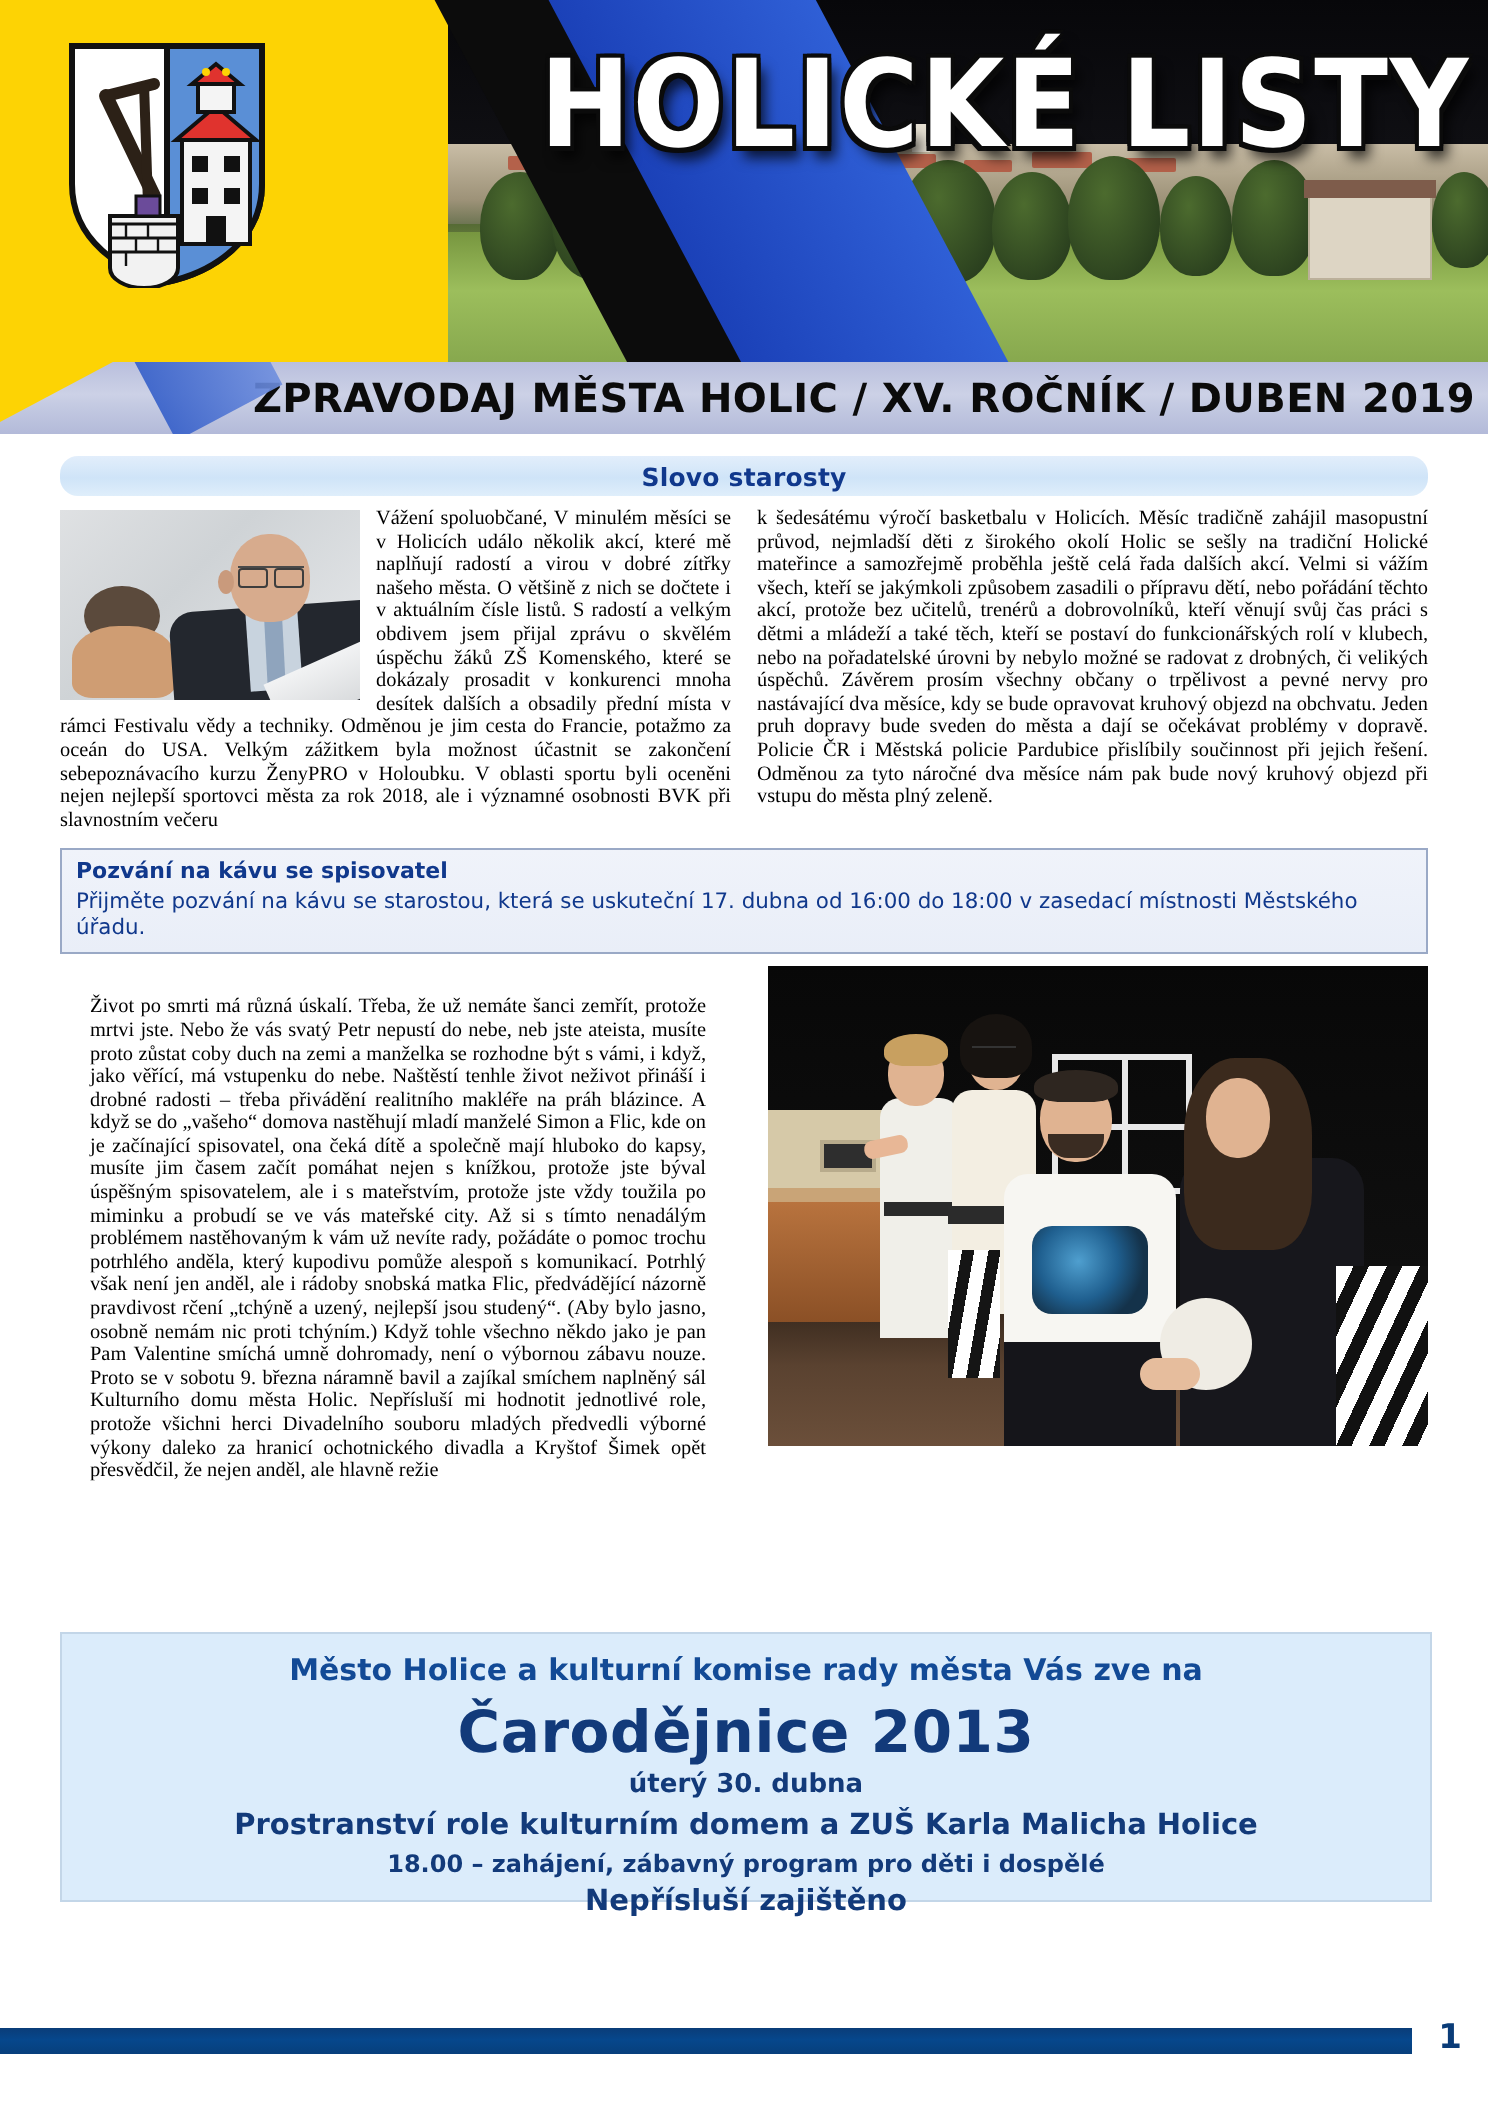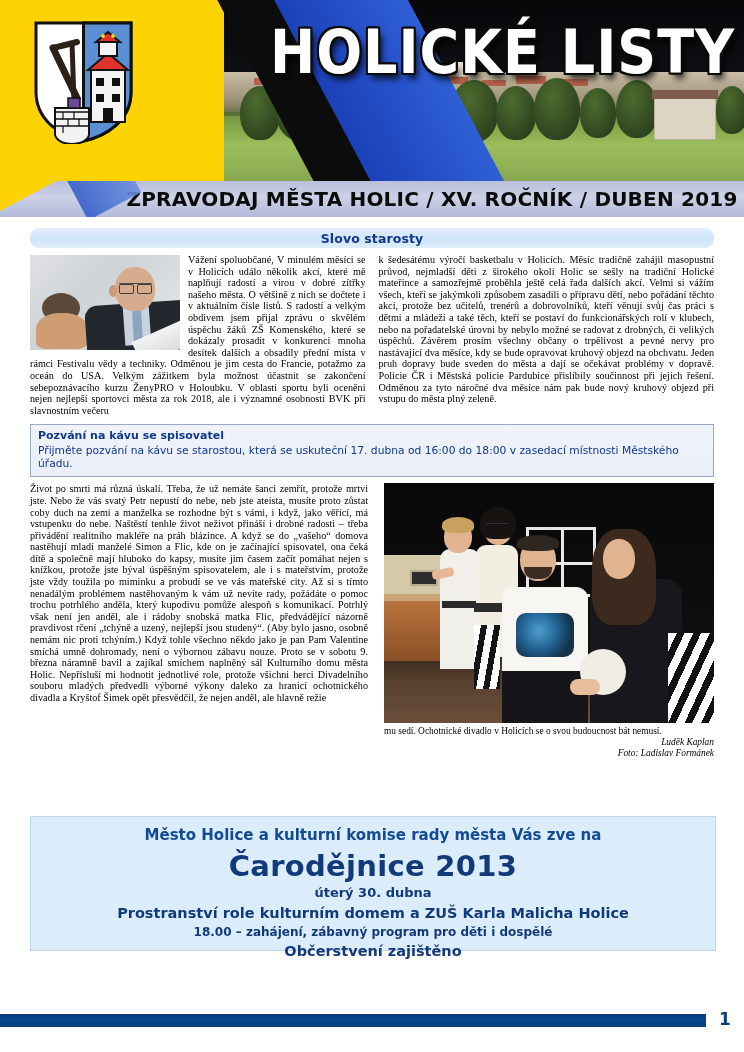--- a/index.html
+++ b/index.html
@@ -148,21 +148,21 @@
     font-family:"DejaVu Sans", sans-serif;
     font-size:10.7px;color:#10388c;
   }
 
   
   .art2{margin:6px 30px 0 30px;position:relative;}
   .art2 .leftcol{
     width:338px;float:left;
     font-size:10.2px;line-height:11.6px;text-align:justify;
   }
-  .art2 .leftcol p{margin:0;}
+  .art2 .leftcol p{margin:15px;}
   .art2 .rightcol{
     width:330px;float:right;
   }
   .stagephoto{
     width:330px;height:240px;position:relative;overflow:hidden;
     background:#0a0a0a;
   }
   .sp-dark{position:absolute;inset:0;background:linear-gradient(to bottom,#080808,#0e0e0e 55%,#141414);}
   .sp-floor{position:absolute;left:0;right:0;bottom:0;height:28%;
     background:linear-gradient(to bottom,#3a2a1e,#5a4230 40%,#6b4f3a);}
@@ -373,39 +373,34 @@
             <div class="a-hair" style="left:208px;top:46px;width:64px;height:96px;background:#3b2a1d;border-radius:40% 40% 30% 30%;"></div>
             <div class="a-head" style="left:219px;top:56px;width:32px;height:40px;"></div>
             <div style="position:absolute;left:196px;top:166px;width:46px;height:46px;border-radius:50%;background:#efece4;"></div>
             <div style="position:absolute;left:186px;top:196px;width:30px;height:16px;border-radius:8px;background:#e6bd9d;"></div>
           </div>
 
           <div class="zebra"></div>
           <div class="zebra2"></div>
         </div>
 
-        <div class="caption">
-          <div class="line1">mu sedí. Ochotnické divadlo v Holicích se o svou budoucnost bát nemusí.</div>
-          <div class="sig">Luděk Kaplan</div>
-          <div class="sig">Foto: Ladislav Formánek</div>
-        </div>
       </div>
 
       <div class="leftcol">
         <p>Život po smrti má různá úskalí. Třeba, že už nemáte šanci zemřít, protože mrtvi jste. Nebo že vás svatý Petr nepustí do nebe, neb jste ateista, musíte proto zůstat coby duch na zemi a manželka se rozhodne být s vámi, i když, jako věřící, má vstupenku do nebe. Naštěstí tenhle život neživot přináší i drobné radosti – třeba přivádění realitního makléře na práh blázince. A když se do „vašeho“ domova nastěhují mladí manželé Simon a Flic, kde on je začínající spisovatel, ona čeká dítě a společně mají hluboko do kapsy, musíte jim časem začít pomáhat nejen s knížkou, protože jste býval úspěšným spisovatelem, ale i s mateřstvím, protože jste vždy toužila po miminku a probudí se ve vás mateřské city. Až si s tímto nenadálým problémem nastěhovaným k vám už nevíte rady, požádáte o pomoc trochu potrhlého anděla, který kupodivu pomůže alespoň s komunikací. Potrhlý však není jen anděl, ale i rádoby snobská matka Flic, předvádějící názorně pravdivost rčení „tchýně a uzený, nejlepší jsou studený“. (Aby bylo jasno, osobně nemám nic proti tchýním.) Když tohle všechno někdo jako je pan Pam Valentine smíchá umně dohromady, není o výbornou zábavu nouze. Proto se v sobotu 9. března náramně bavil a zajíkal smíchem naplněný sál Kulturního domu města Holic. Nepřísluší mi hodnotit jednotlivé role, protože všichni herci Divadelního souboru mladých předvedli výborné výkony daleko za hranicí ochotnického divadla a Kryštof Šimek opět přesvědčil, že nejen anděl, ale hlavně režie</p>
       </div>
       <div class="clear"></div>
     </div>
   </div>
 
   <div class="evbox">
     <div class="ev-l1">Město Holice a kulturní komise rady města Vás zve na</div>
     <div class="ev-l2">Čarodějnice 2013</div>
     <div class="ev-l3">úterý 30. dubna</div>
     <div class="ev-l4">Prostranství role kulturním domem a ZUŠ Karla Malicha Holice</div>
     <div class="ev-l5">18.00 – zahájení, zábavný program pro děti i dospělé</div>
-    <div class="ev-l6">Občerstvení zajištěno</div>
+    <div class="ev-l6">Nepřísluší zajištěno</div>
   </div>
 
   <div class="footbar"></div>
   <div class="footnum">1</div>
 
 </div>
 
 </body></html>

